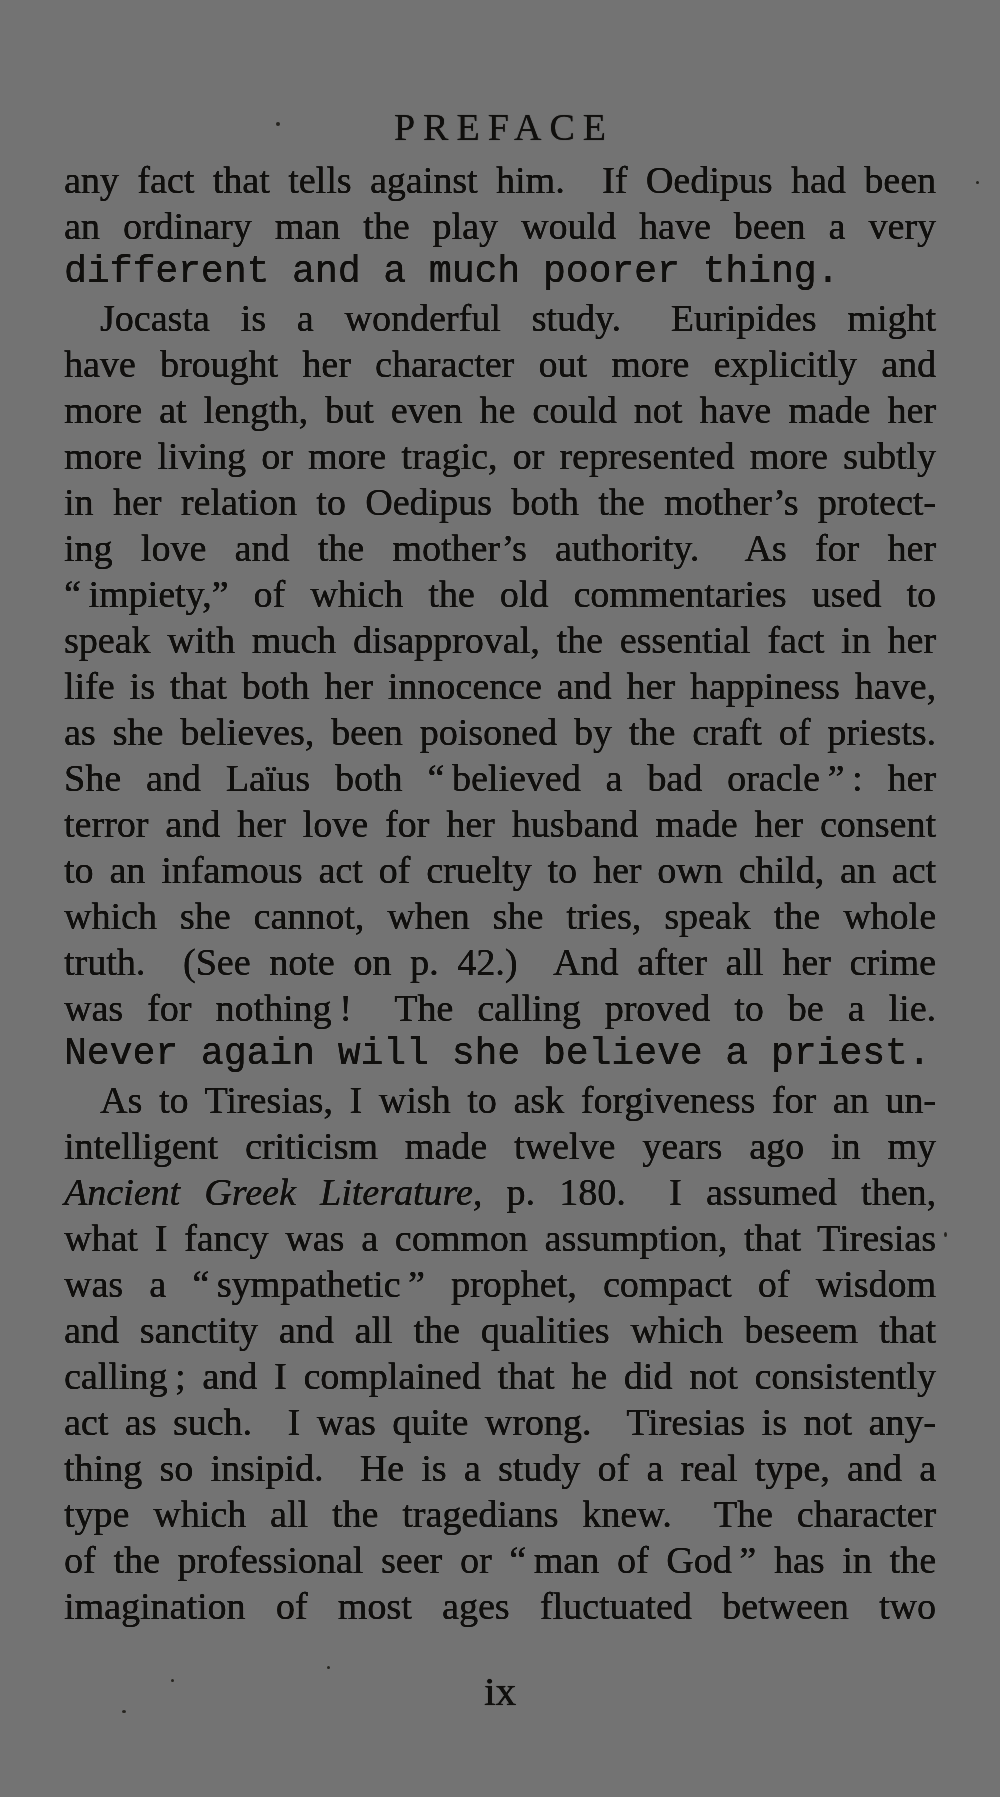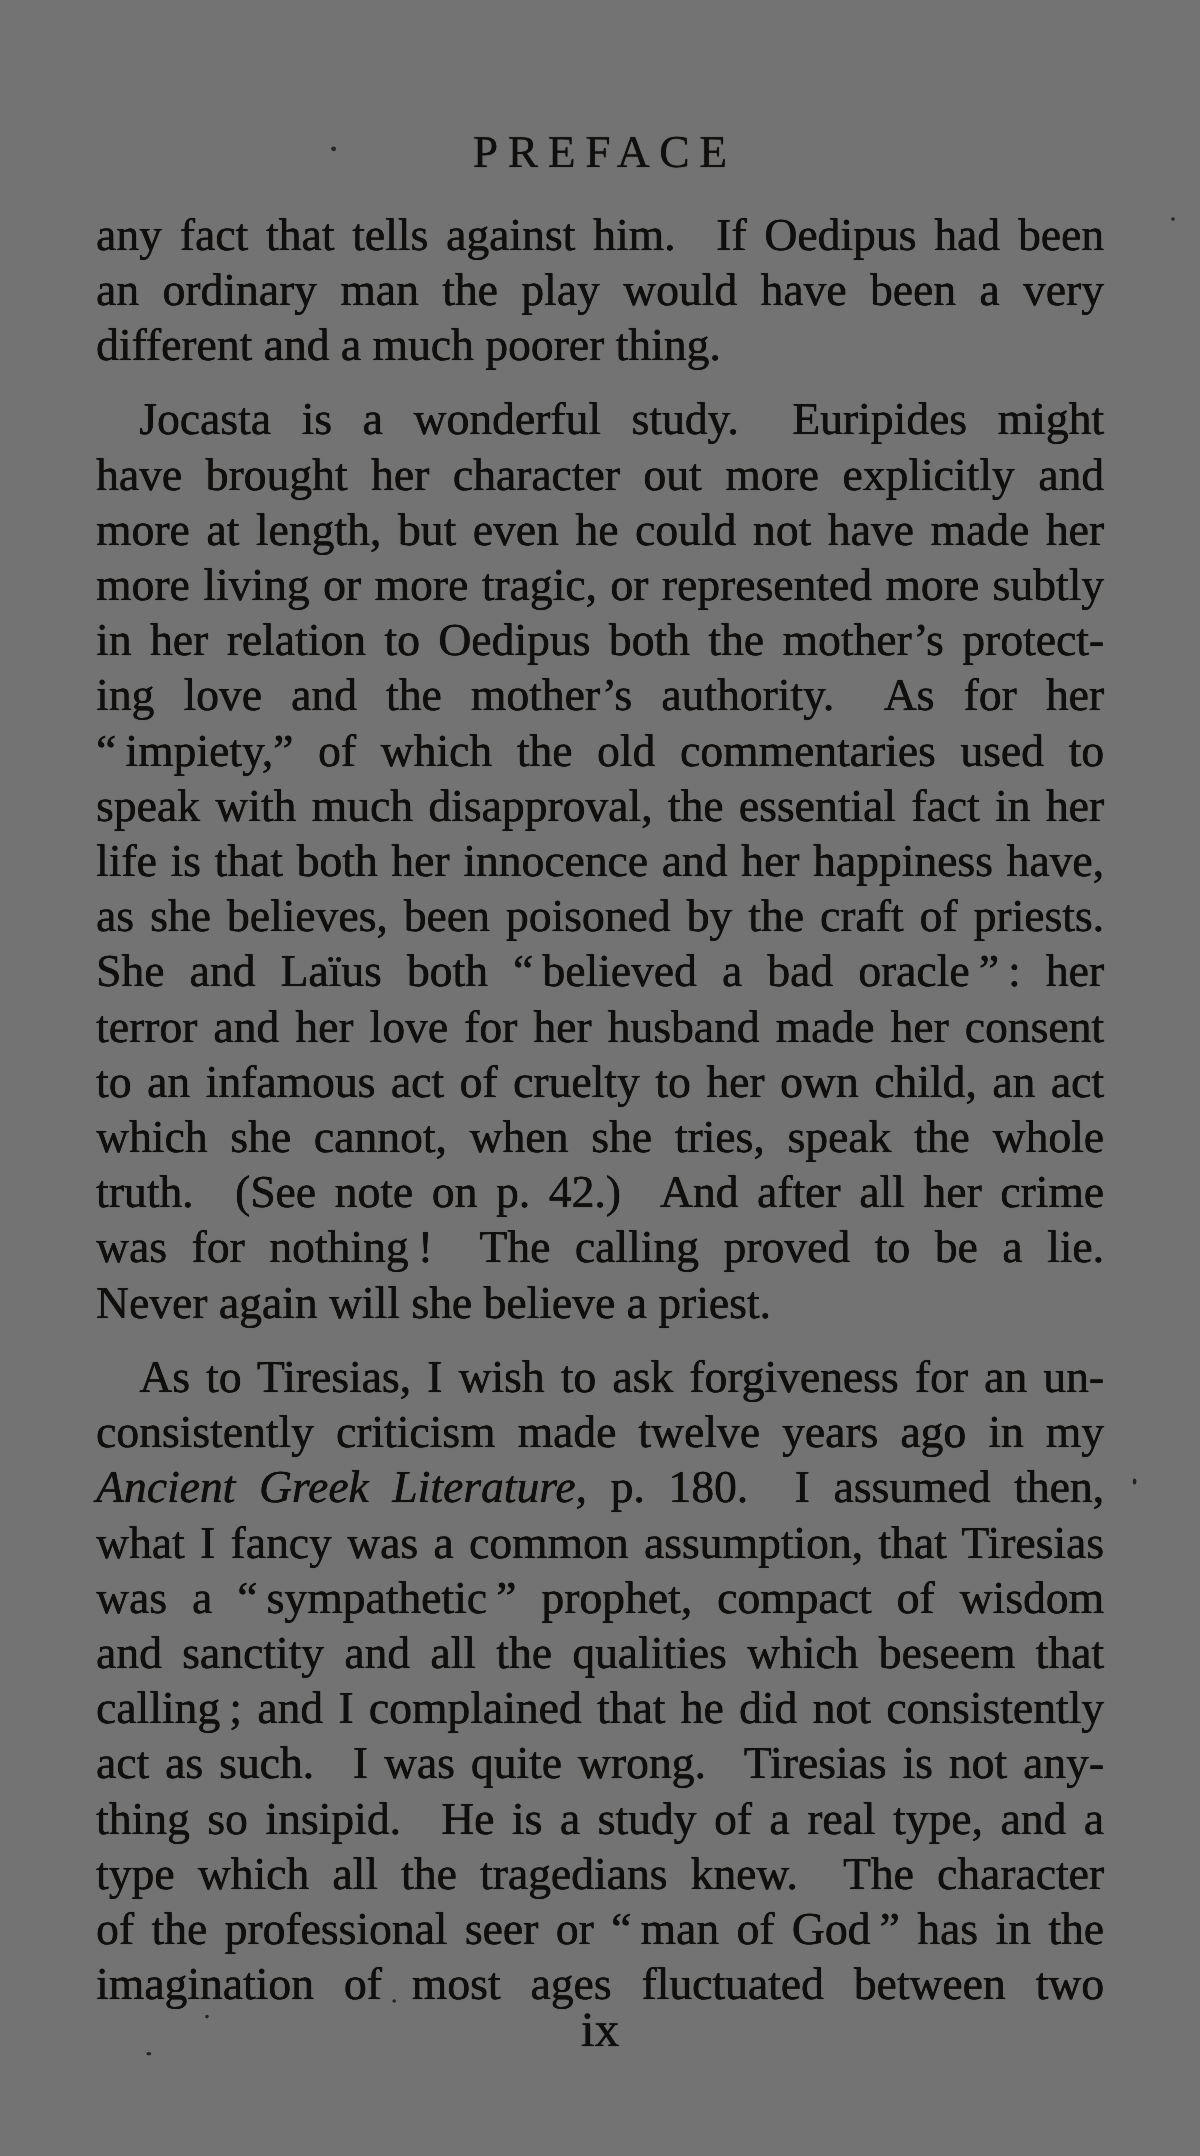--- a/index.html
+++ b/index.html
@@ -30,31 +30,31 @@
     text-shadow: 0 0 0.7px currentColor;
   }
   .page-body {
     position: absolute;
     top: 157px;
     left: 64px;
     width: 872px;
     font-size: 38px;
     text-shadow: 0 0 0.6px currentColor, 0.3px 0 0 currentColor;
   }
-  .paragraph { margin: 16px; padding: 0; }
+  .paragraph { margin: 0; padding: 0; }
   .line {
     height: 46px;
     line-height: 46px;
     text-align: justify;
     text-align-last: justify;
     white-space: nowrap; 
     overflow: visible;
   }
   .line.indent { padding-left: 36px; }
-  .line.para-end { text-align-last: left; }
+  .line.para-end { text-align-last: left; font-family: Liberation Mono, monospace; }
   .italic { font-style: italic; }
   .page-number {
     position: absolute;
     top: 1668px;
     left: 64px;
     width: 872px;
     height: 46px;
     line-height: 46px;
     text-align: center;
     font-size: 41px;
@@ -92,21 +92,21 @@
         <div class="line"><span>She and Laïus both “ believed a bad oracle ” : her</span></div>
         <div class="line"><span>terror and her love for her husband made her consent</span></div>
         <div class="line"><span>to an infamous act of cruelty to her own child, an act</span></div>
         <div class="line"><span>which she cannot, when she tries, speak the whole</span></div>
         <div class="line"><span>truth.  (See note on p. 42.)  And after all her crime</span></div>
         <div class="line"><span>was for nothing !  The calling proved to be a lie.</span></div>
         <div class="line para-end"><span>Never again will she believe a priest.</span></div>
       </div>
       <div class="paragraph">
         <div class="line indent"><span>As to Tiresias, I wish to ask forgiveness for an un-</span></div>
-        <div class="line"><span>consistently criticism made twelve years ago in my</span></div>
+        <div class="line"><span>intelligent criticism made twelve years ago in my</span></div>
         <div class="line"><span class="italic">Ancient Greek Literature,</span><span> p. 180.  I assumed then,</span></div>
         <div class="line"><span>what I fancy was a common assumption, that Tiresias</span></div>
         <div class="line"><span>was a “ sympathetic ” prophet, compact of wisdom</span></div>
         <div class="line"><span>and sanctity and all the qualities which beseem that</span></div>
         <div class="line"><span>calling ; and I complained that he did not consistently</span></div>
         <div class="line"><span>act as such.  I was quite wrong.  Tiresias is not any-</span></div>
         <div class="line"><span>thing so insipid.  He is a study of a real type, and a</span></div>
         <div class="line"><span>type which all the tragedians knew.  The character</span></div>
         <div class="line"><span>of the professional seer or “ man of God ” has in the</span></div>
         <div class="line"><span>imagination of most ages  fluctuated between two</span></div>

